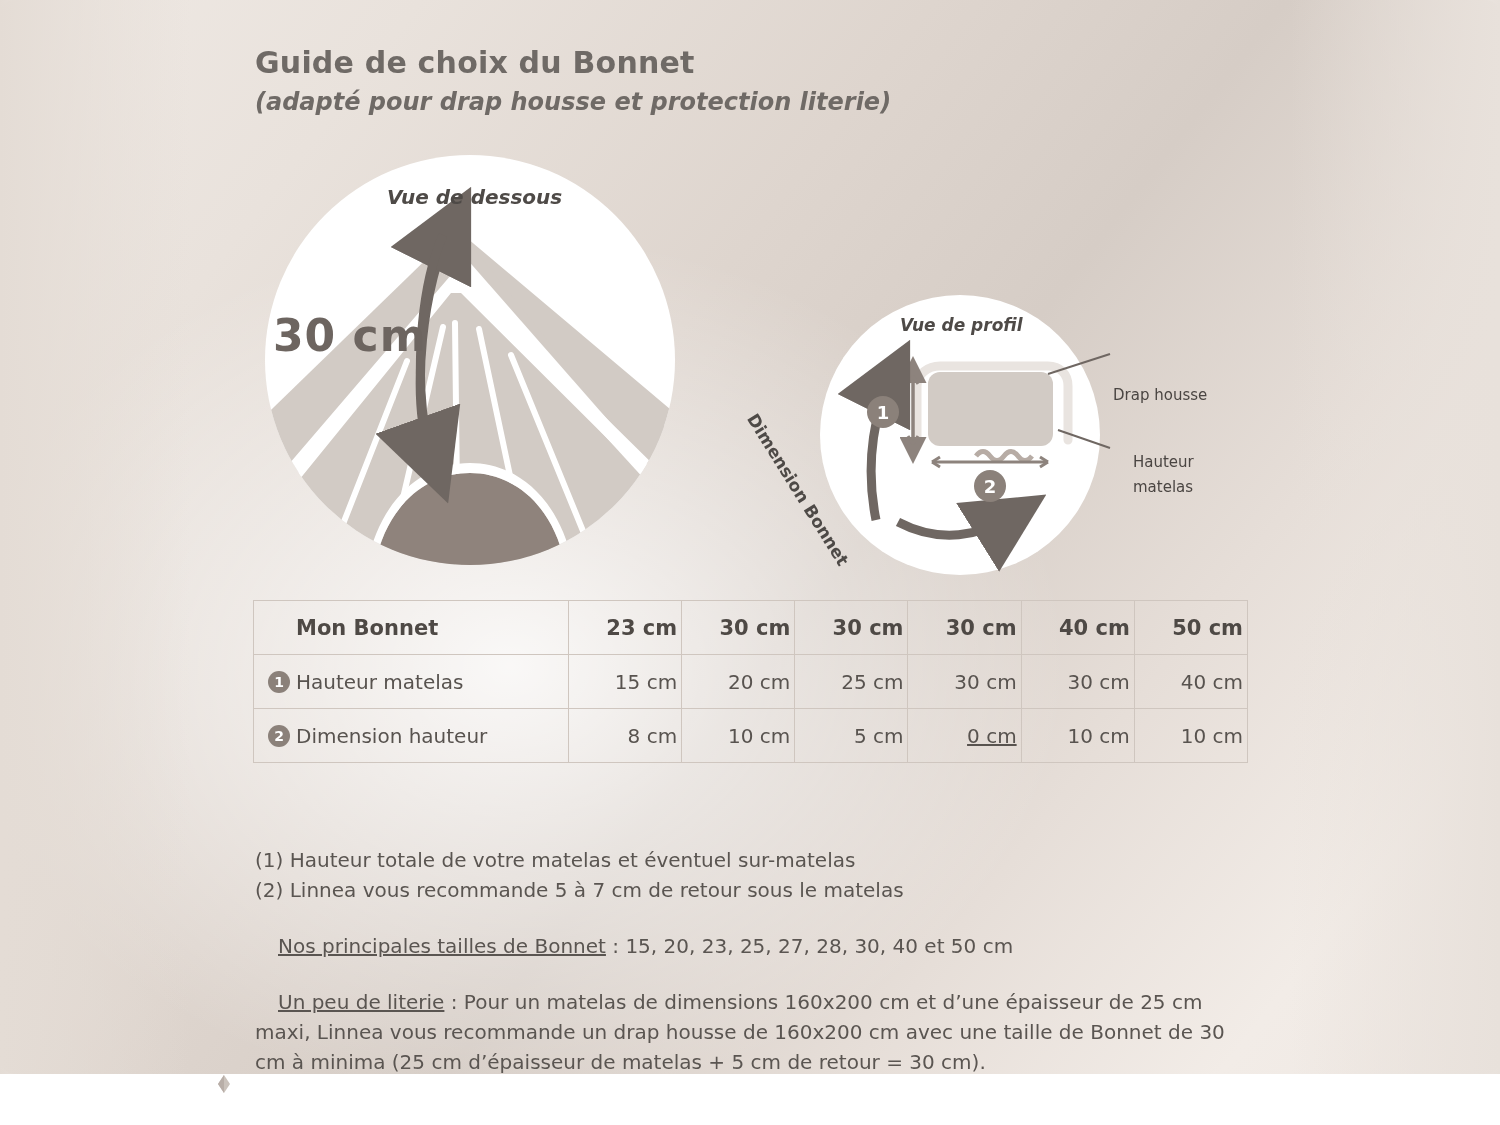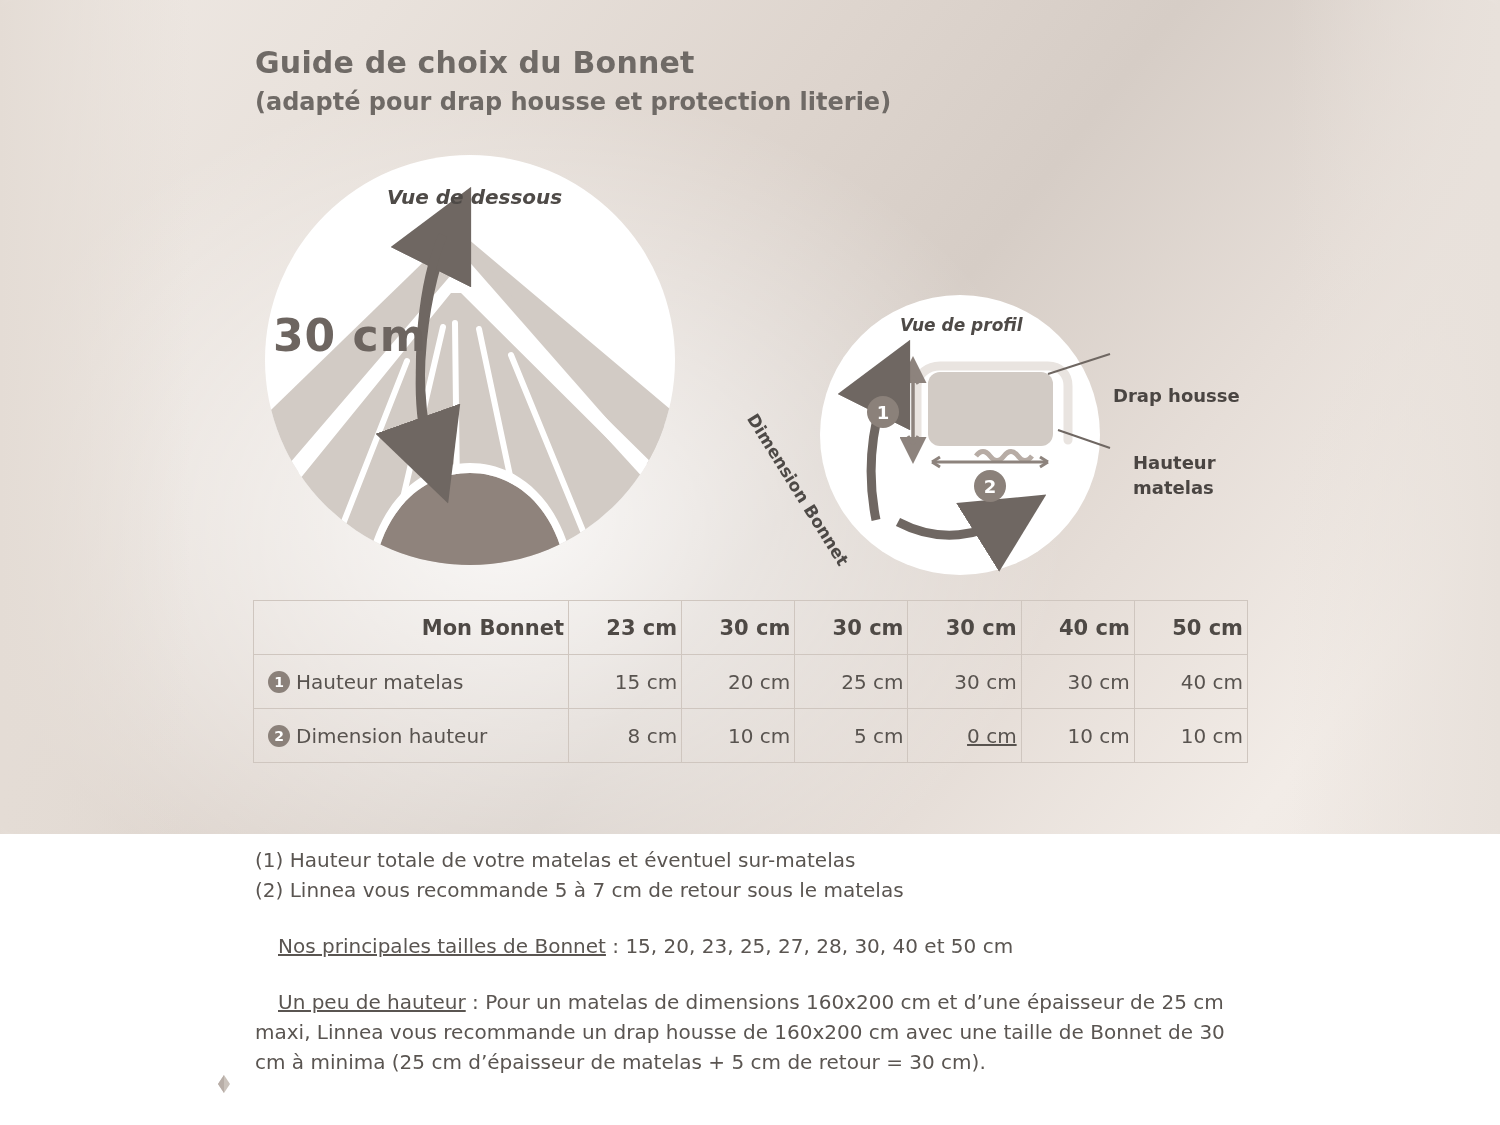--- a/index.html
+++ b/index.html
@@ -3,21 +3,21 @@
 <meta charset="utf-8">
 <style>
   html,body{margin:0;padding:0;}
   body{
     width:1500px;height:1125px;
     font-family:"DejaVu Sans", sans-serif;
     background:#ffffff;
     overflow:hidden;
   }
   .page{
-    position:relative;width:1500px;height:834px;
+    position:relative;width:1500px;height:1074px;
     background:
       radial-gradient(ellipse 900px 700px at 34% 62%, rgba(255,255,255,0.85) 0%, rgba(255,255,255,0.0) 62%),
       linear-gradient(128deg, #efe9e4 0%, #e9e2dc 18%, #ded5ce 40%, #d6cdc6 55%, #e6ded8 72%, #f2ece7 88%, #efe8e3 100%);
     border-radius: 15px;
   }
   
   .page:before{
     content:"";position:absolute;left:0;top:0;width:190px;height:100%;
     background:linear-gradient(90deg, #e4dcd5 0%, rgba(228,220,213,0) 100%);
     pointer-events:none;
@@ -28,21 +28,21 @@
     pointer-events:none;
   }
   .inner{position:absolute;inset:0;}
 
   .title{
     position:absolute;left:255px;top:45px;
     font-size:30px;font-weight:bold;color:#6f6a66;letter-spacing:0.2px;
   }
   .subtitle{
     position:absolute;left:255px;top:88px;
-    font-size:24px;font-weight:bold;color:#6f6a66;
+    font-size:24px;font-weight:bold;color:#6f6a66;font-style:italic;
   }
 
   .intro{
     position:absolute;left:690px;top:148px;width:580px;
     font-size:21px;line-height:31px;color:#5e5956;
   }
 
   
   .circle1{
     position:absolute;left:265px;top:155px;width:410px;height:410px;
@@ -66,21 +66,21 @@
     position:absolute;left:900px;top:315px;font-size:17px;font-style:italic;font-weight:bold;color:#4e4a47;
   }
   .c2-svg{position:absolute;left:780px;top:290px;}
   .dim-bonnet{
     position:absolute;left:760px;top:410px;width:230px;
     font-size:17px;font-weight:bold;color:#4e4a47;
     transform:rotate(58deg);transform-origin:left top;
     white-space:nowrap;
   }
   .callout-label{
-    position:absolute;font-size:18px;font-weight:bold;color:#4a4542;line-height:25px;
+    position:absolute;font-size:15px;font-weight:normal;color:#4a4542;line-height:25px;
   }
   .lb-drap{left:1113px;top:383px;}
   .lb-haut{left:1113px;top:450px;margin-left:20px;}
 
   
   .tbl{
     position:absolute;left:253px;top:600px;width:995px;
     border-collapse:collapse;
     font-size:20px;color:#58534f;
   }
@@ -88,21 +88,21 @@
     border:1px solid #cfc6bf;
     height:53px;
     text-align:right;
     vertical-align:middle;
     padding:0 4px;
   }
   .tbl td.rowhead{
     text-align:left;padding-left:42px;width:268px;position:relative;
   }
   .tbl tr.head td{font-weight:bold;color:#4e4945;font-size:21px;}
-  .tbl td.rowhead.head-cell{padding-left:42px;text-align:right;}
+  .tbl td.rowhead.head-cell{padding-left:42px;}
   .badge{
     position:absolute;left:14px;top:50%;transform:translateY(-50%);
     width:22px;height:22px;border-radius:50%;background:#8b817a;color:#fff;
     font-size:14px;font-weight:bold;line-height:22px;text-align:center;
   }
   .underline{ text-decoration:underline; }
   .cell-x{ background:#cac2bb; }
 
   
   .notes{
@@ -252,21 +252,21 @@
   </tbody>
       </table>
 
   <div class="notes">
     <div>(1) Hauteur totale de votre matelas et éventuel sur-matelas</div>
     <div>(2) Linnea vous recommande 5 à 7 cm de retour sous le matelas</div>
     <div class="block">
       <span class="u">Nos principales tailles de Bonnet</span><span> : 15, 20, 23, 25, 27, 28, 30, 40 et 50 cm</span>
     </div>
     <div class="block">
-      <span class="u">Un peu de hauteur</span><span> : Pour un matelas de dimensions 160x200 cm et d’une épaisseur de 25 cm maxi, Linnea vous recommande un drap housse de 160x200 cm avec une taille de Bonnet de 30 cm à minima (25 cm d’épaisseur de matelas + 5 cm de retour = 30 cm).</span>
+      <span class="u">Un peu de literie</span><span> : Pour un matelas de dimensions 160x200 cm et d’une épaisseur de 25 cm maxi, Linnea vous recommande un drap housse de 160x200 cm avec une taille de Bonnet de 30 cm à minima (25 cm d’épaisseur de matelas + 5 cm de retour = 30 cm).</span>
     </div>
   </div>
 
   <svg class="logo-mark" viewBox="0 0 16 18">
     <path d="M8,0 L14,9 L8,18 L2,9 Z" fill="#cac2bb"></path>
     <path d="M8,0 L8,18 L2,9 Z" fill="#b8aea7"></path>
   </svg>
   <div class="logo">
     <span>Linnea</span><span class="fr">.FR</span>
   </div>

